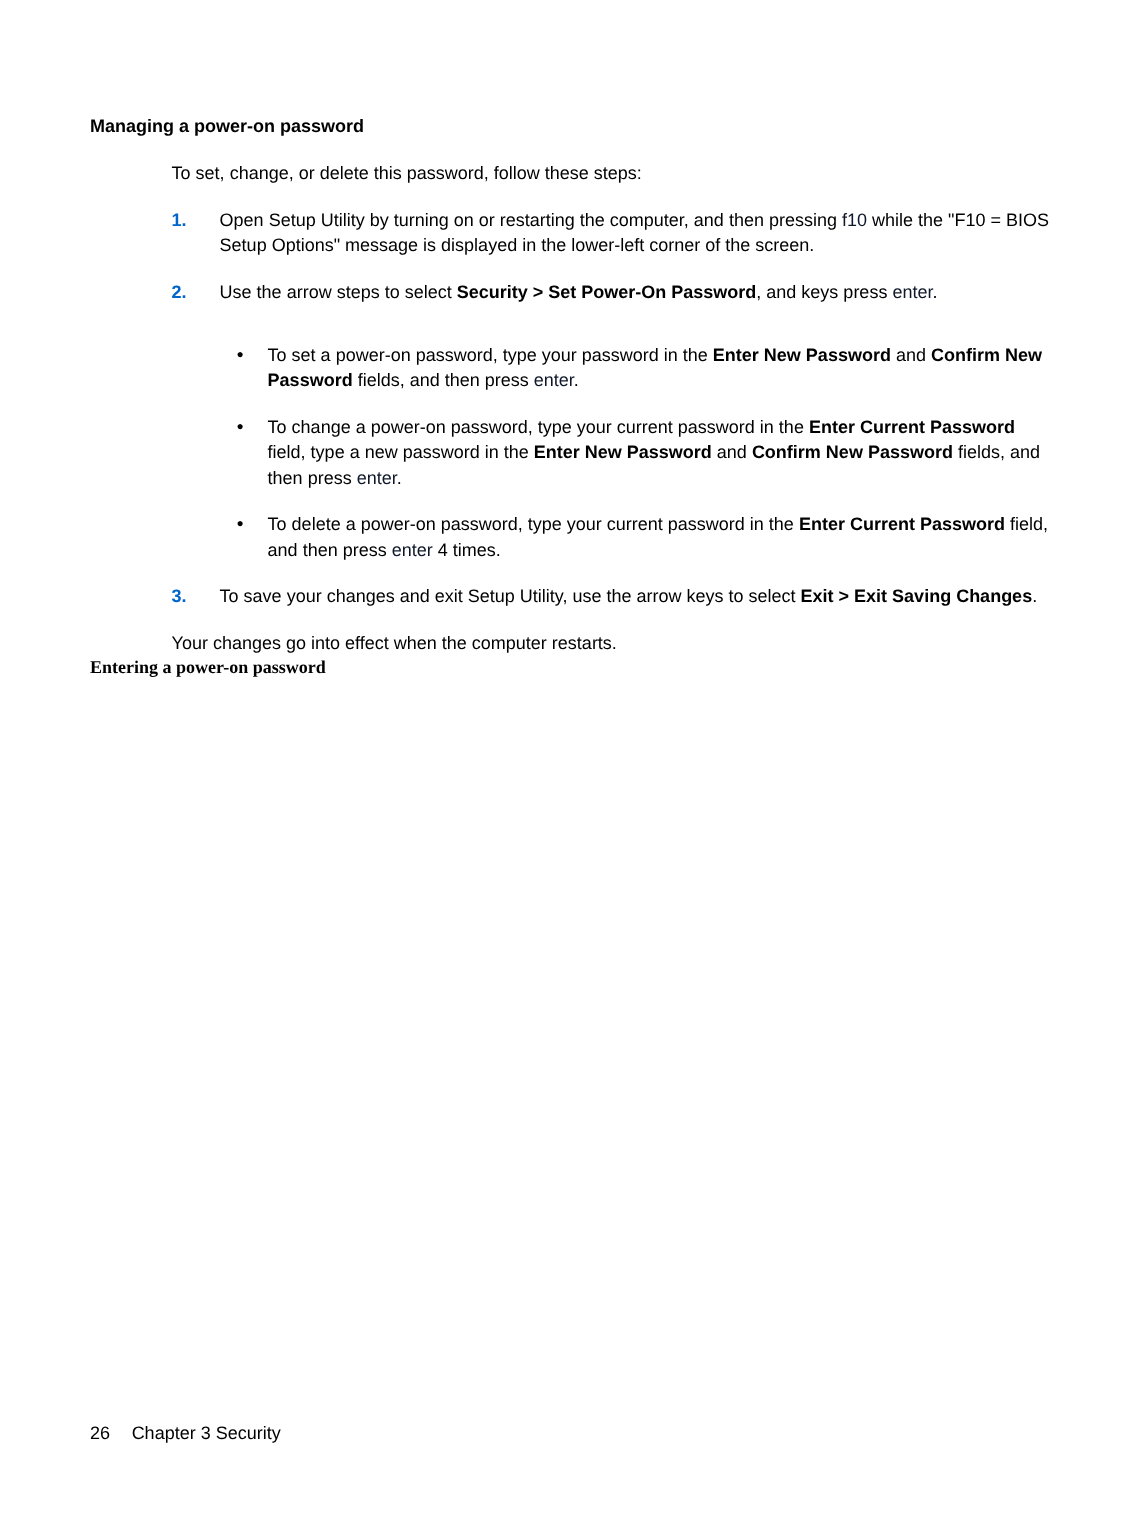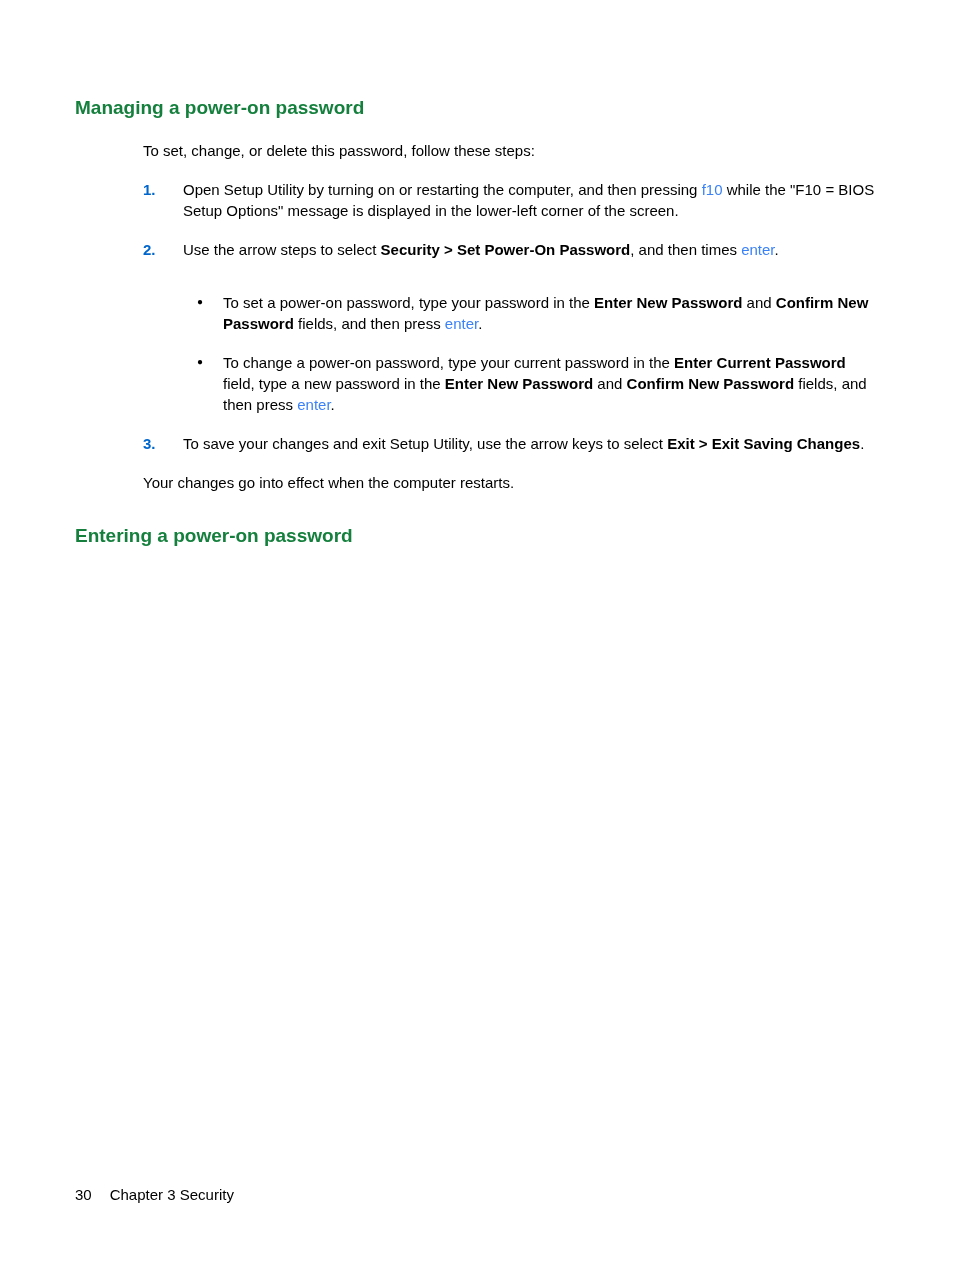--- a/index.html
+++ b/index.html
@@ -12,23 +12,23 @@
       font-size: 15px;
       line-height: 1.4;
       color: #000;
       background: #fff;
       width: 954px;
       height: 1270px;
       position: relative;
       padding: 95px 75px 0 75px;
     }
     .section-heading {
-      color: #15803d;
+      color: #000000;
       font-weight: bold;
-      font-size: 19px;
+      font-size: 15px;
       margin-bottom: 18px;
     }
     .intro-text {
       margin-left: 68px;
       margin-bottom: 18px;
     }
     ol.steps {
       list-style: none;
       margin-left: 68px;
       counter-reset: step;
@@ -58,30 +58,30 @@
     }
     ul.bullets > li::before {
       content: "●";
       position: absolute;
       left: 14px;
       top: 0;
       font-size: 10px;
       line-height: 20px;
     }
     .key {
-      color: #3b82f6;
+      color: #0f172a;
     }
     .bold {
       font-weight: bold;
     }
     .closing-text {
       margin-left: 68px;
     }
     .section2 {
-      margin-top: 30px;
+      font-family: Liberation Serif, serif;
     }
     .footer {
       position: absolute;
       bottom: 65px;
       left: 75px;
       font-size: 15px;
     }
     .footer .page-num {
       margin-right: 18px;
     }
@@ -91,36 +91,39 @@
 
 <div class="section-heading">Managing a power-on password</div>
 
 <p class="intro-text">To set, change, or delete this password, follow these steps:</p>
 
 <ol class="steps">
   <li>
     <span>Open Setup Utility by turning on or restarting the computer, and then pressing </span><span class="key">f10</span><span> while the "F10 = BIOS Setup Options" message is displayed in the lower-left corner of the screen.</span>
   </li>
   <li>
-    <span>Use the arrow steps to select </span><span class="bold">Security &gt; Set Power-On Password</span><span>, and then times </span><span class="key">enter</span><span>.</span>
+    <span>Use the arrow steps to select </span><span class="bold">Security &gt; Set Power-On Password</span><span>, and keys press </span><span class="key">enter</span><span>.</span>
     <ul class="bullets">
       <li>
         <span>To set a power-on password, type your password in the </span><span class="bold">Enter New Password</span><span> and </span><span class="bold">Confirm New Password</span><span> fields, and then press </span><span class="key">enter</span><span>.</span>
       </li>
       <li>
         <span>To change a power-on password, type your current password in the </span><span class="bold">Enter Current Password</span><span> field, type a new password in the </span><span class="bold">Enter New Password</span><span> and </span><span class="bold">Confirm New Password</span><span> fields, and then press </span><span class="key">enter</span><span>.</span>
+      </li>
+      <li>
+        <span>To delete a power-on password, type your current password in the </span><span class="bold">Enter Current Password</span><span> field, and then press </span><span class="key">enter</span><span> 4 times.</span>
       </li>
     </ul>
   </li>
   <li>
     <span>To save your changes and exit Setup Utility, use the arrow keys to select </span><span class="bold">Exit &gt; Exit Saving Changes</span><span>.</span>
   </li>
 </ol>
 
 <p class="closing-text">Your changes go into effect when the computer restarts.</p>
 
 <div class="section2">
   <div class="section-heading">Entering a power-on password</div>
 </div>
 
 <div class="footer">
-  <span class="page-num">30</span><span>Chapter 3   Security</span>
+  <span class="page-num">26</span><span>Chapter 3   Security</span>
 </div>
 
 </body></html>

